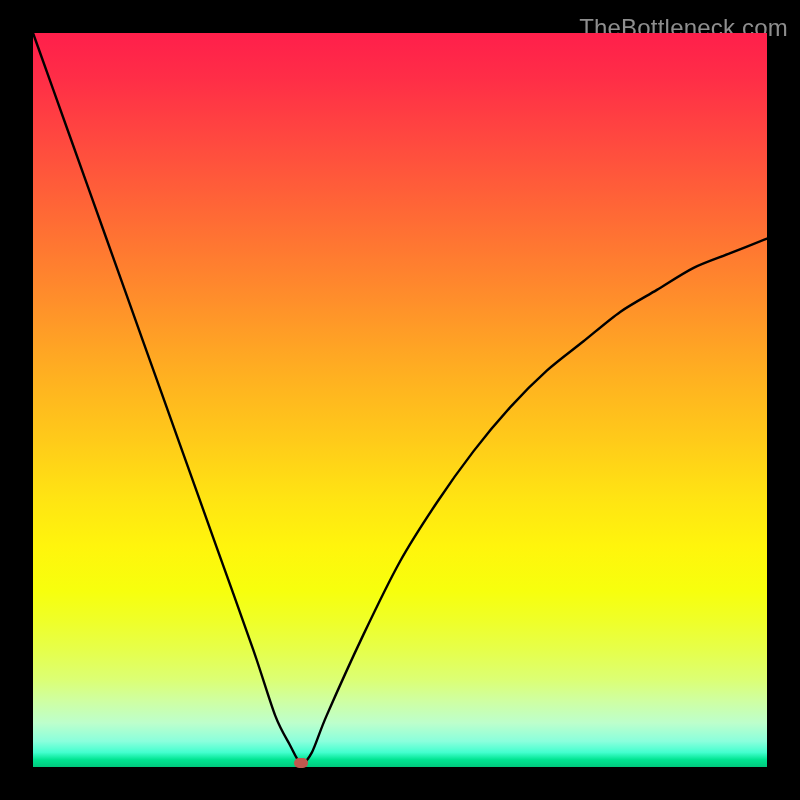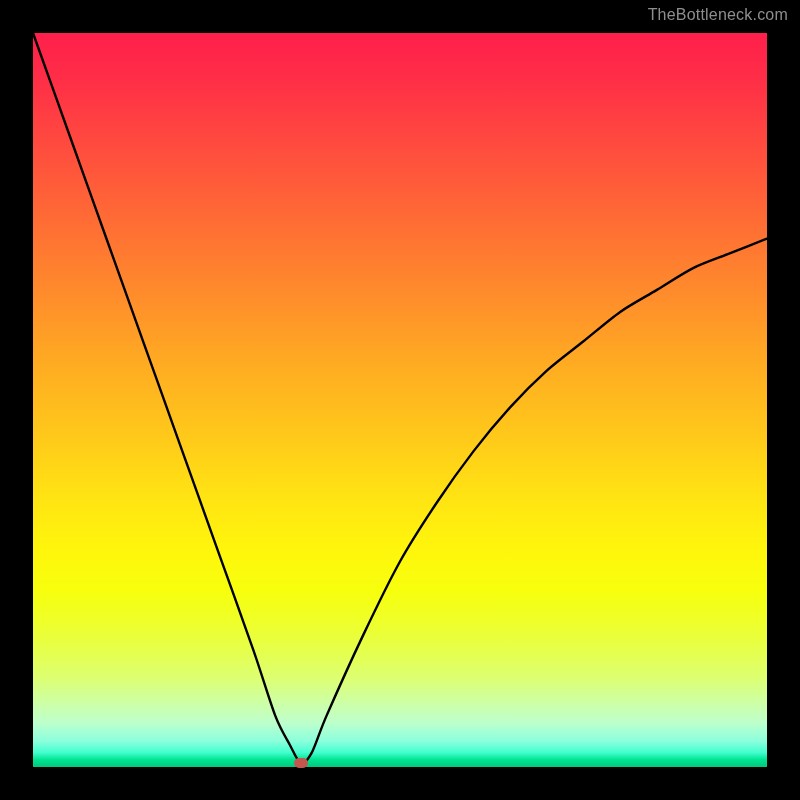--- a/index.html
+++ b/index.html
@@ -49,24 +49,24 @@
   svg.curve {
     position: absolute;
     left: 0;
     top: 0;
     width: 734px;
     height: 734px;
     overflow: visible;
   }
   .watermark {
     position: absolute;
-    top: 6px;
+    top: 14px;
     right: 12px;
     color: #8e8e8e;
-    font-size: 16px;
+    font-size: 24px;
     letter-spacing: 0.2px;
     font-weight: 400;
     user-select: none;
     text-align: center;
   }
   .marker {
     position: absolute;
     width: 14px;
     height: 10px;
     border-radius: 5px;

